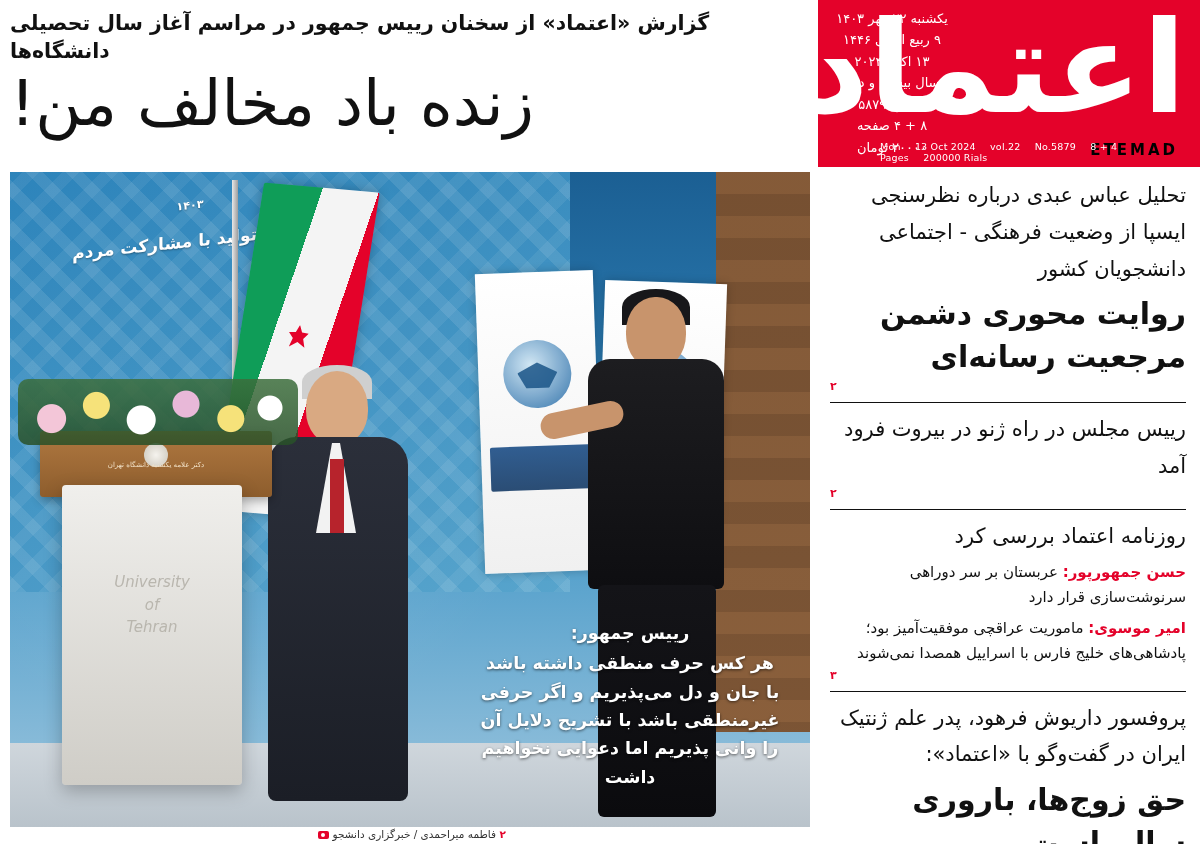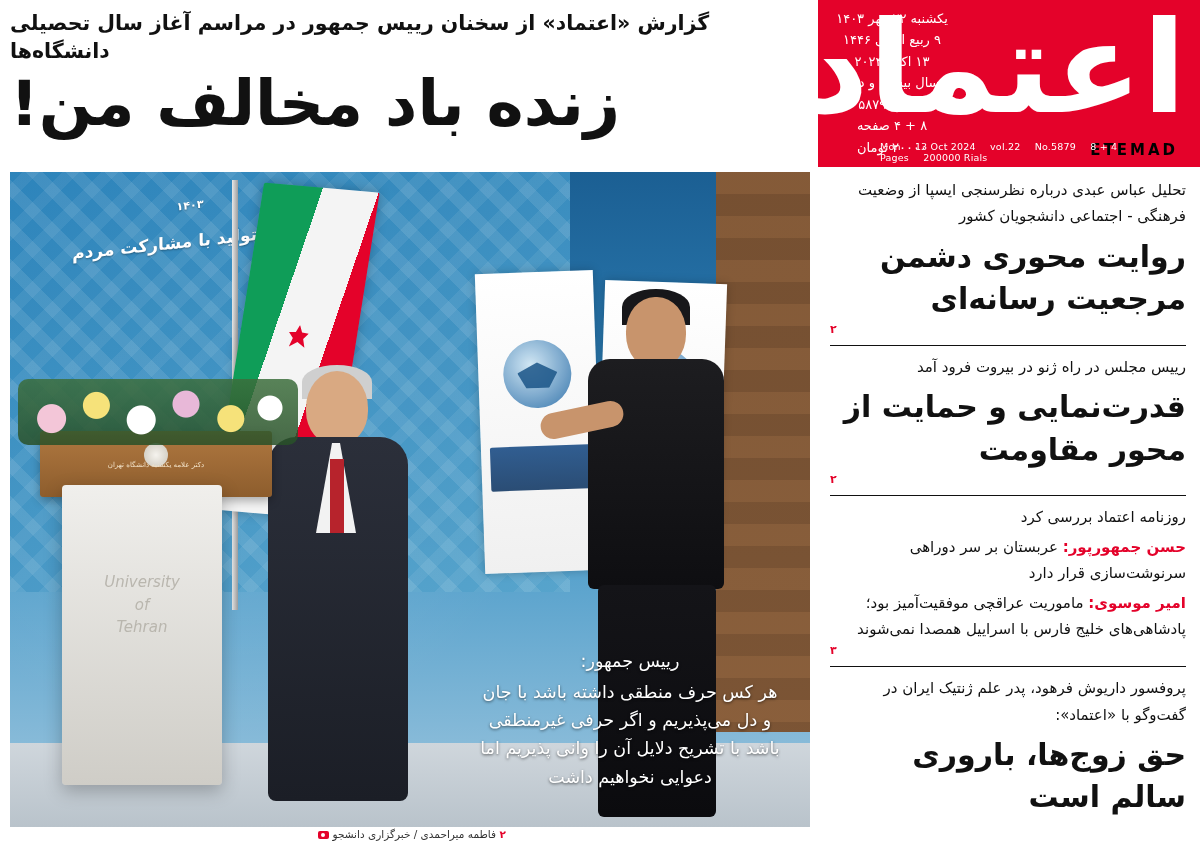--- a/index.html
+++ b/index.html
@@ -41,32 +41,32 @@
   
   .top-head {
     position:absolute; top:0; left:0; width:818px; height:167px;
     padding:6px 16px 0 10px; text-align:left; direction:rtl;
   }
   .kicker {
     font-size:20.5px; font-weight:bold; color:#111; line-height:1.35;
     padding-top:4px; letter-spacing:-.2px;
   }
   .main-title {
-    margin-top:6px; font-size:63px; font-weight:bold; color:#111;
+    margin-top:6px; font-size:63px; font-weight:normal; color:#111;
     line-height:1.06; letter-spacing:-2px;
   }
 
   
   .col-right {
     position:absolute; top:167px; right:0; width:382px; height:677px;
     padding:10px 14px 0 12px; text-align:right; direction:rtl;
   }
   .rule { border-top:1px solid #111; margin:9px 0 8px; }
   .lede {
-    font-size:15px; line-height:1.75; color:#111; font-weight:500;
+    font-size:21px; line-height:1.75; color:#111; font-weight:500;
   }
   .hl {
     font-size:30px; font-weight:bold; color:#111; line-height:1.42;
     margin-top:6px;
   }
   .hl.small { font-size:27px; }
   .pagemark {
     color:#e4022a; font-size:11px; font-weight:bold; text-align:left;
     margin-top:2px;
   }
@@ -143,21 +143,21 @@
     opacity:.9;
   }
   
   .wood {
     position:absolute; left:706px; top:0; width:94px; height:560px;
     background:repeating-linear-gradient(180deg,#8a5a33 0 22px,#7b4f2c 22px 44px);
     opacity:.95;
   }
   
   .podium {
-    position:absolute; left:52px; bottom:42px; width:160px; height:300px;
+    position:absolute; left:52px; bottom:42px; width:180px; height:300px;
     background:linear-gradient(180deg,#f0efec,#cfcdc7);
     border-radius:4px;
     box-shadow:0 6px 18px rgba(0,0,0,.25);
   }
   .podium .txt {
     position:absolute; left:0; right:0; top:86px; text-align:center;
     font-size:15px; color:#b9b6ae; line-height:1.5; font-style:italic;
     direction:ltr;
   }
   .podium-top {
@@ -234,21 +234,21 @@
     position:absolute; left:-30px; top:110px; width:84px; height:26px;
     background:#c8946c; border-radius:13px; transform:rotate(-12deg);
   }
   .floor {
     position:absolute; left:0; bottom:0; width:100%; height:84px;
     background:linear-gradient(180deg,#cfd6dc,#b9c3cb);
   }
   
   .photo-quote {
     position:absolute; left:470px; bottom:36px; width:300px;
-    direction:rtl; text-align:center; color:#fff; font-weight:normal;
+    direction:rtl; text-align:center; color:#fff; font-weight:bold;
     font-size:17.5px; line-height:1.62;
     text-shadow:0 1px 3px rgba(0,0,0,.6);
     margin-top:16px;
   }
   .photo-quote .q-lead { display:block; margin-bottom:2px; }
 
   
   .caption-bar {
     position:absolute; left:10px; top:828px; width:800px; height:16px;
     direction:rtl; font-size:10.5px; color:#333; text-align:center;
@@ -299,21 +299,20 @@
 
     <div>
       <div class="lede">تحلیل عباس عبدی درباره نظرسنجی ایسپا از وضعیت فرهنگی - اجتماعی دانشجویان کشور</div>
       <div class="hl">روایت محوری دشمن مرجعیت رسانه‌ای</div>
       <div class="pagemark">۲</div>
     </div>
     <div class="rule"></div>
 
     <div>
       <div class="lede">رییس مجلس در راه ژنو در بیروت فرود آمد</div>
-      <div class="hl">قدرت‌نمایی و حمایت از محور مقاومت</div>
       <div class="pagemark">۲</div>
     </div>
     <div class="rule"></div>
 
     <div>
       <div class="lede">روزنامه اعتماد بررسی کرد</div>
       <div class="subline">
         <span class="name">حسن جمهور‌پور:</span>
         <span>عربستان بر سر دوراهی سرنوشت‌سازی قرار دارد</span>
       </div>

